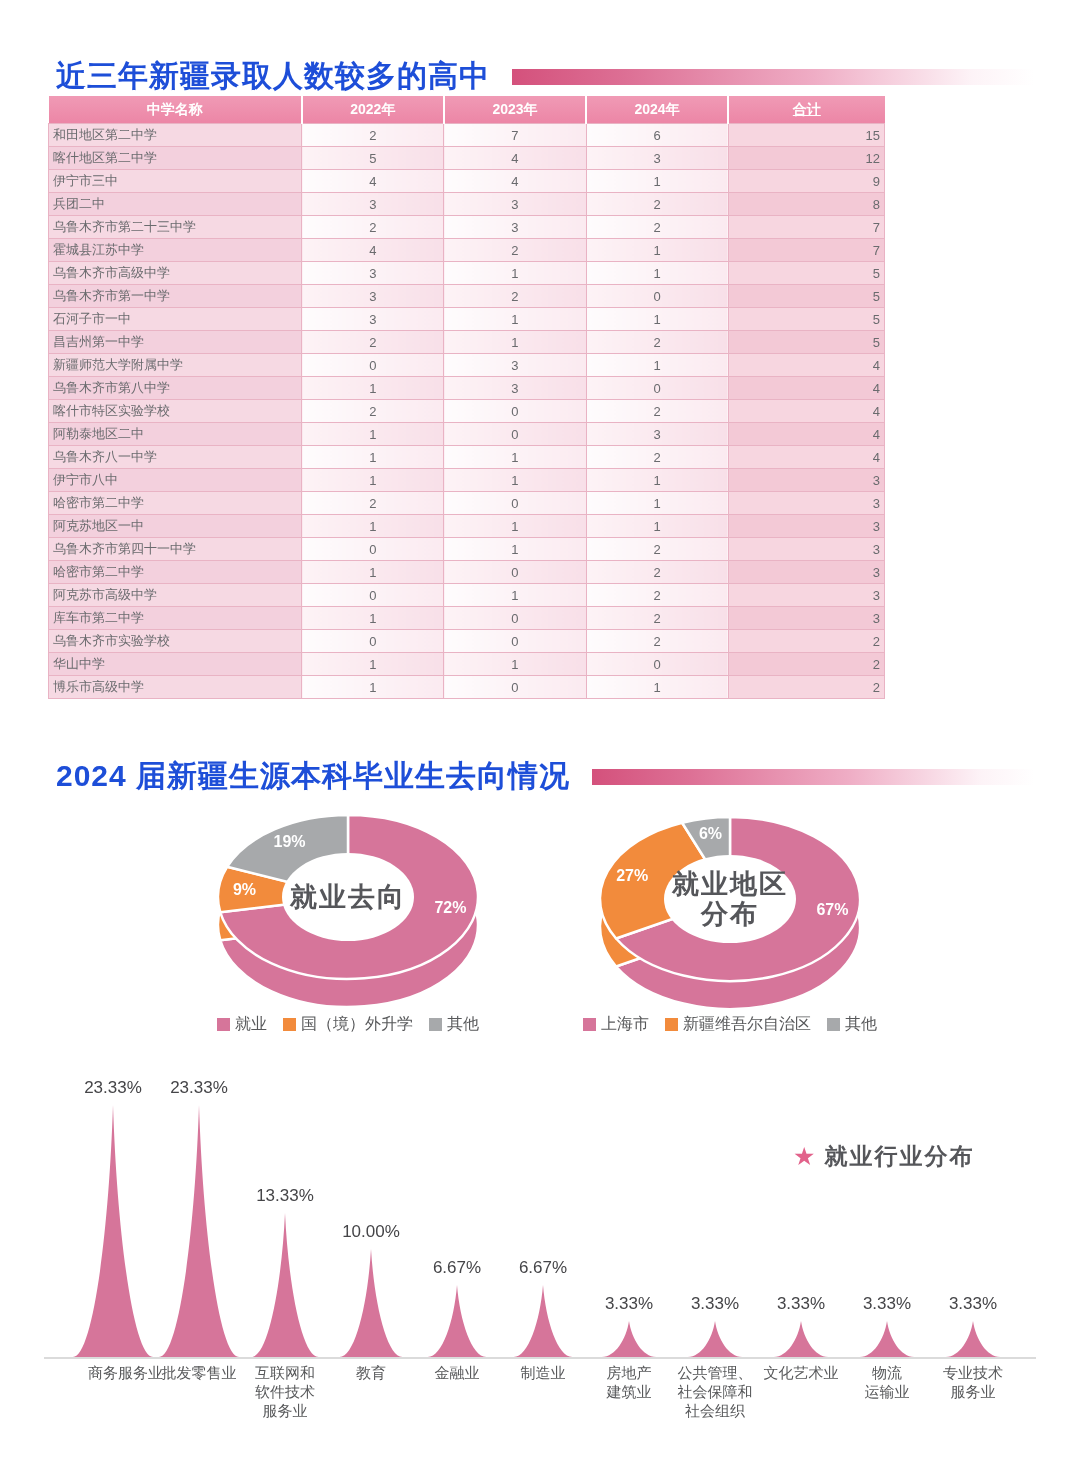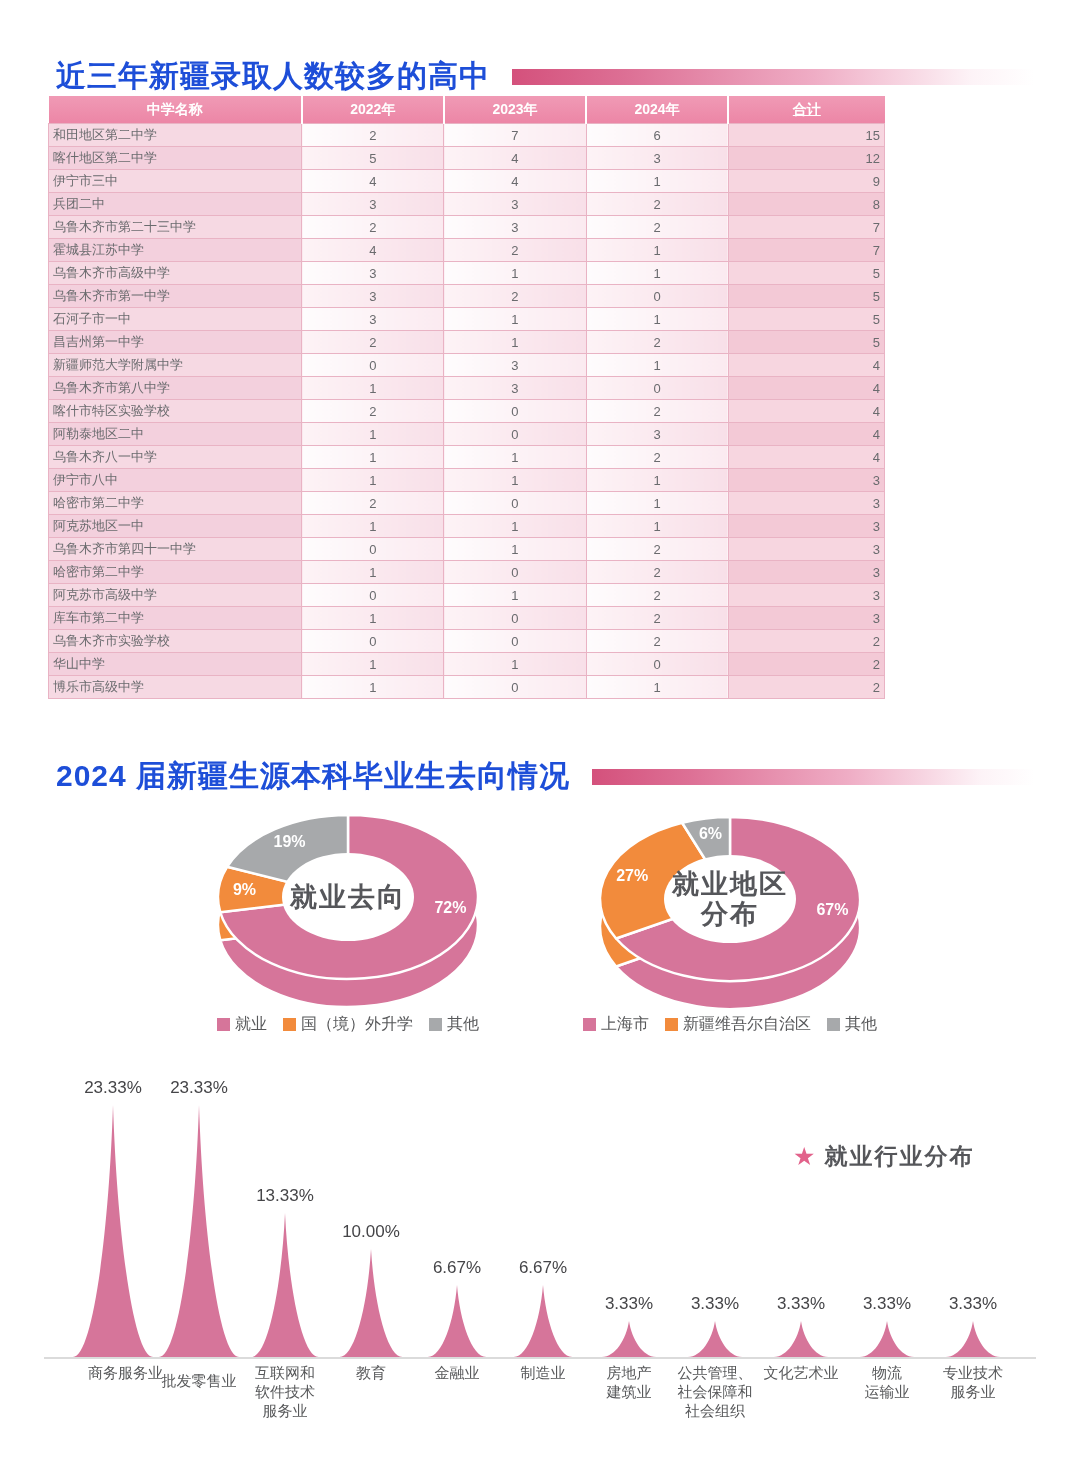--- a/index.html
+++ b/index.html
@@ -332,21 +332,21 @@
       <text x="675" y="229.036" text-anchor="middle" fill="#454548" font-size="17">3.33%</text>
       <path d="M 733.84216 277 C 747.42108 277 758.284216 259.018 761 241.036 C 763.715784 259.018 774.57892 277 788.15784 277 Z" fill="#d6759a"></path>
       <text x="761" y="229.036" text-anchor="middle" fill="#454548" font-size="17">3.33%</text>
       <path d="M 819.84216 277 C 833.42108 277 844.284216 259.018 847 241.036 C 849.715784 259.018 860.57892 277 874.15784 277 Z" fill="#d6759a"></path>
       <text x="847" y="229.036" text-anchor="middle" fill="#454548" font-size="17">3.33%</text>
       <path d="M 905.84216 277 C 919.42108 277 930.284216 259.018 933 241.036 C 935.715784 259.018 946.57892 277 960.15784 277 Z" fill="#d6759a"></path>
       <text x="933" y="229.036" text-anchor="middle" fill="#454548" font-size="17">3.33%</text>
     </svg>
   <div class="cat-labels" id="cat-labels">
       <div class="cat-label" style="left: 3px; top: 0px; text-align: right;">商务服务业</div>
-      <div class="cat-label" style="left: 99px; top: 0px; margin-top: 8px;">批发零售业</div>
+      <div class="cat-label" style="left: 99px; top: 0px;">批发零售业</div>
       <div class="cat-label" style="left: 185px; top: 0px;">互联网和
 软件技术
 服务业</div>
       <div class="cat-label" style="left: 271px; top: 0px;">教育</div>
       <div class="cat-label" style="left: 357px; top: 0px;">金融业</div>
       <div class="cat-label" style="left: 443px; top: 0px;">制造业</div>
       <div class="cat-label" style="left: 529px; top: 0px;">房地产
 建筑业</div>
       <div class="cat-label" style="left: 615px; top: 0px;">公共管理、
 社会保障和

